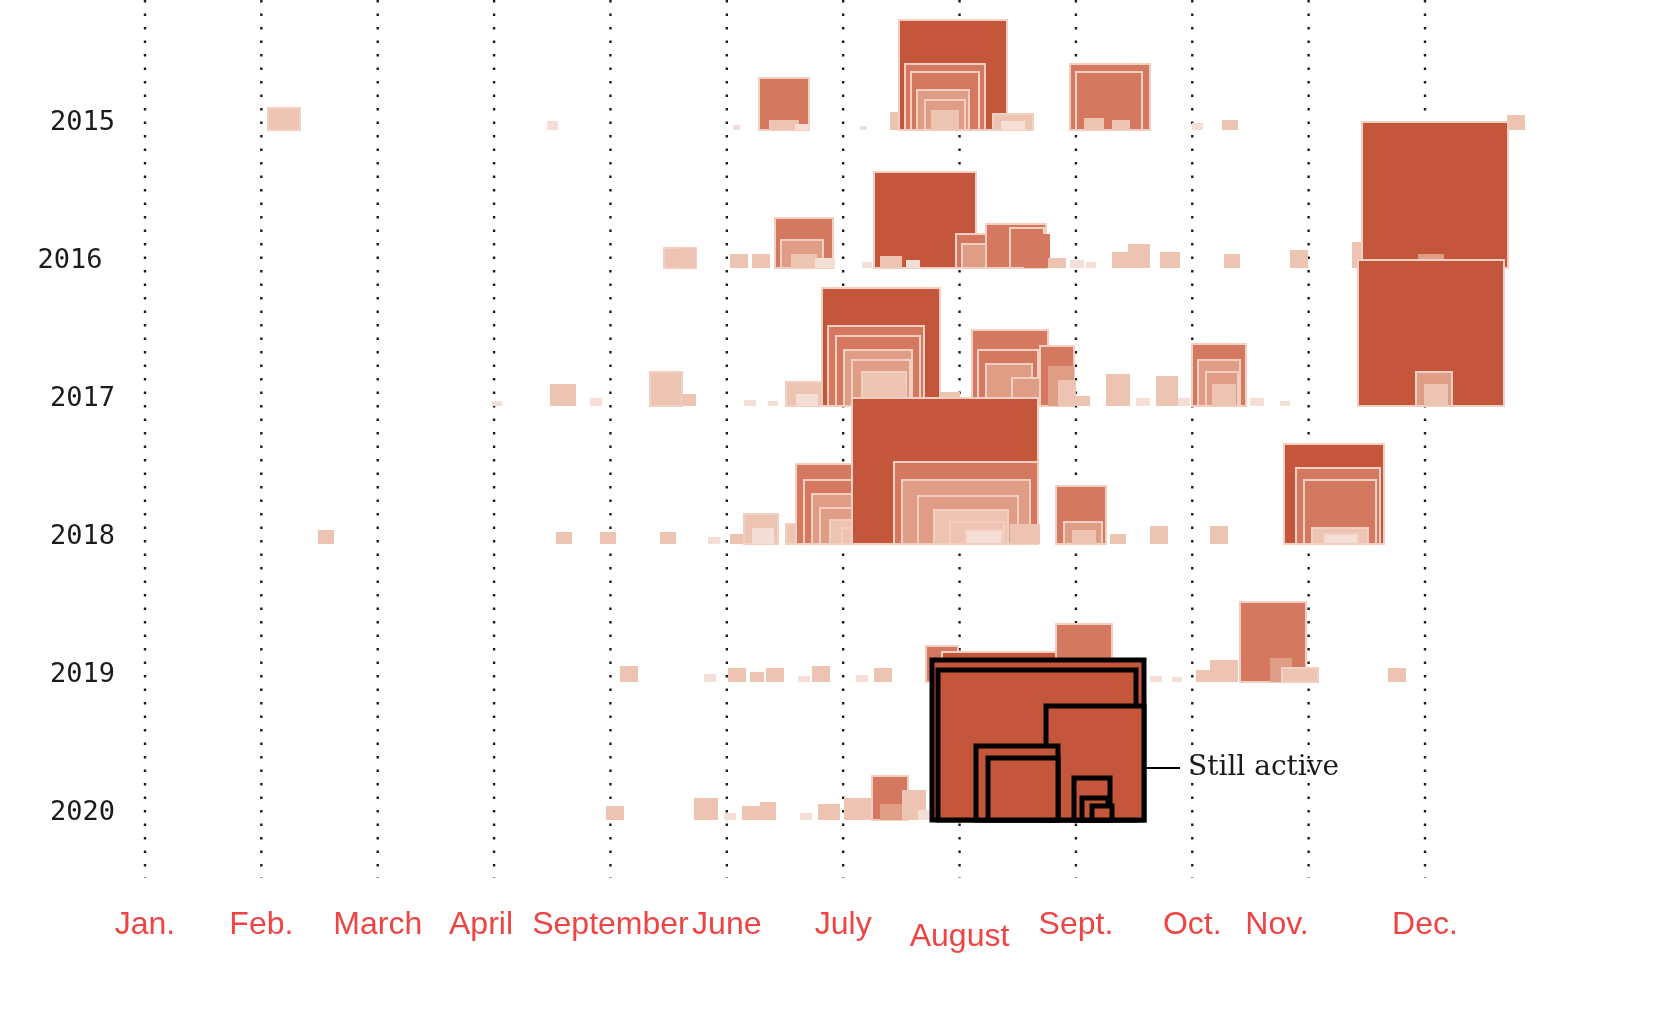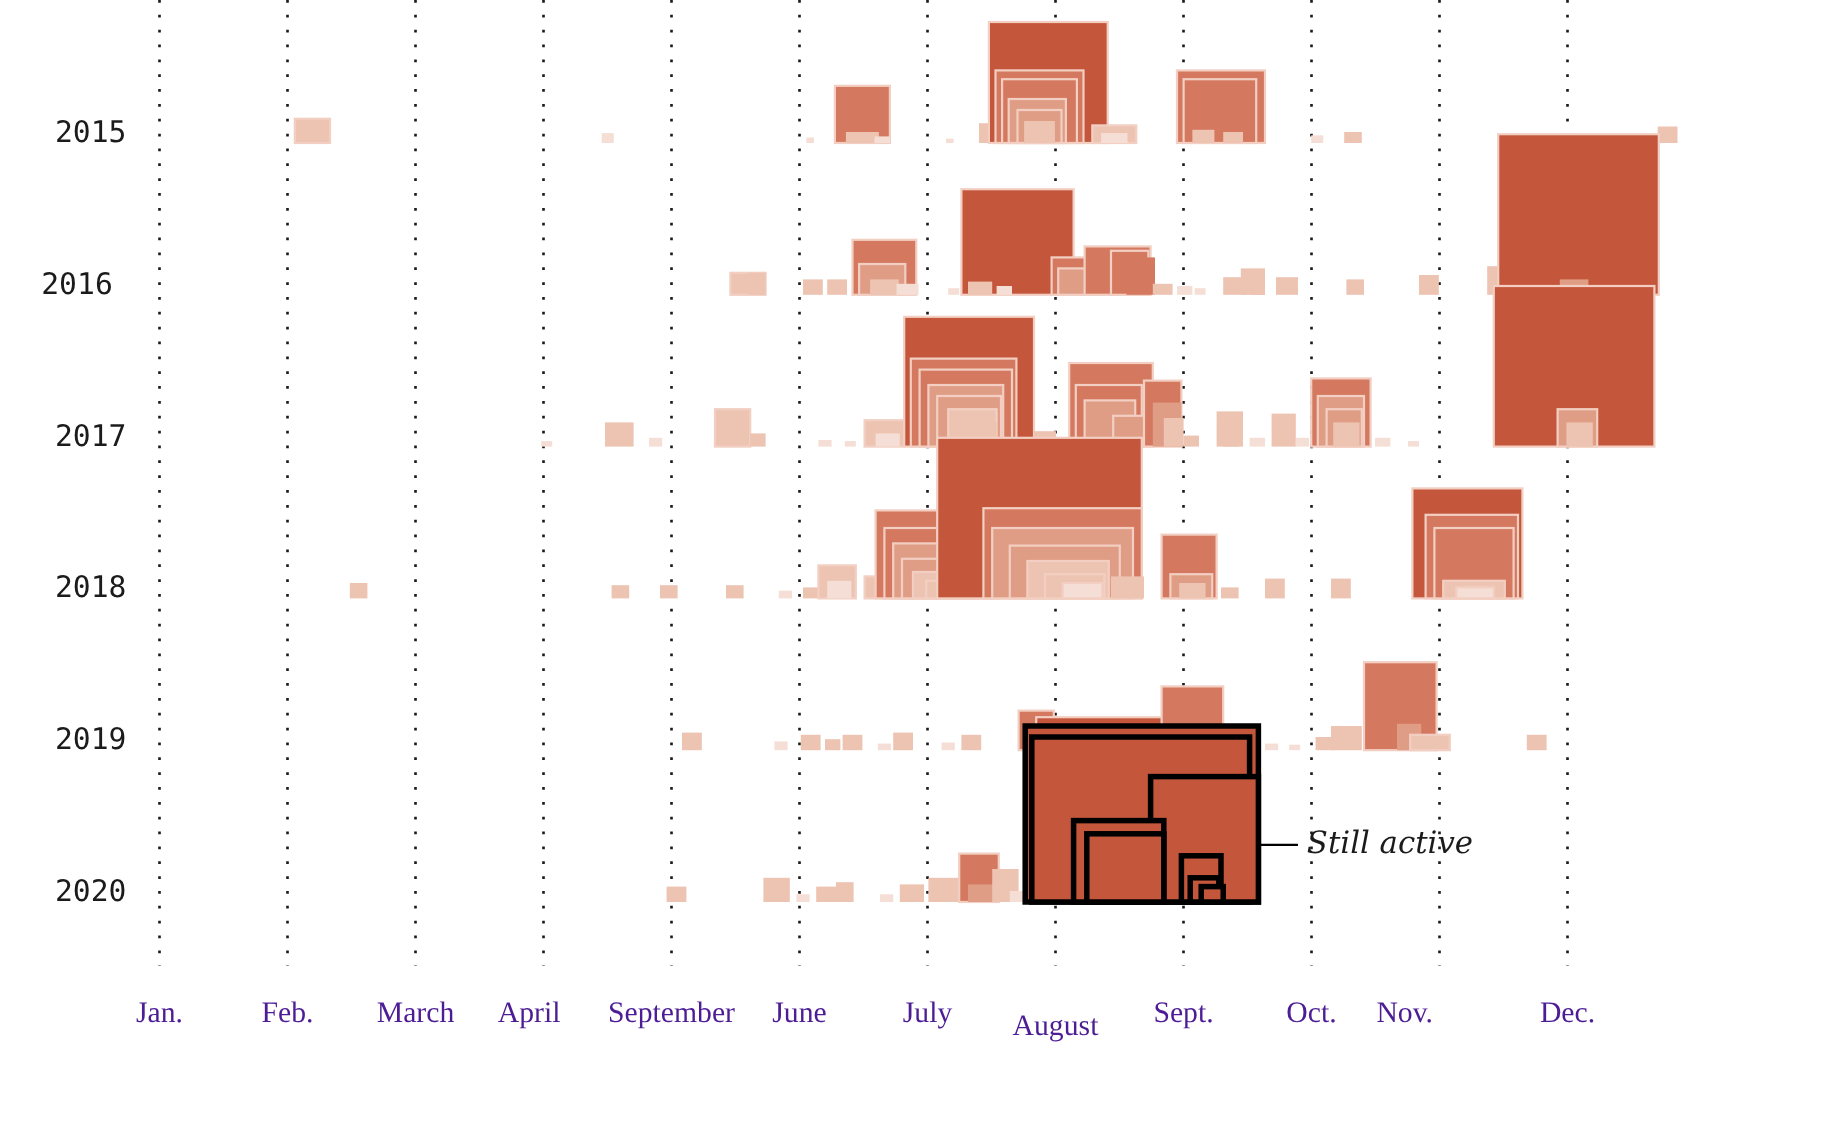--- a/index.html
+++ b/index.html
@@ -7,29 +7,29 @@
   #stage{position:relative;width:1520px;height:1036px;background:#fff;}
   #plot{position:absolute;left:0;top:0;width:1660px;height:1036px;}
   .ylabel{
     position:absolute;
     font-family:"DejaVu Sans Mono","Liberation Mono",monospace;
     font-size:27px;color:#1b1b1b;letter-spacing:0px;
     text-align:right;width:90px;
   }
   .xlabel{
     position:absolute;
-    font-family:Liberation Serif, serif;
-    font-size:27px;color:#4c1d95;
+    font-family:Liberation Sans, sans-serif;
+    font-size:32px;color:#ef4444;
     text-align:center;transform:translateX(-50%);
     white-space:nowrap;
   }
   .annot{
     position:absolute;
     font-family:"DejaVu Serif","Liberation Serif",serif;
-    font-style:italic;font-size:28px;color:#1b1b1b;white-space:nowrap;
+    font-size:28px;color:#1b1b1b;white-space:nowrap;
   }
 </style>
 </head>
 <body>
 
 <div id="stage">
   <svg id="plot" viewBox="0 0 1660 1036">
     <g id="gridlines">
         <line x1="145" x2="145" y1="0" y2="878" stroke="#1b1b1b" stroke-width="2.4" stroke-dasharray="2.5 11" stroke-linecap="butt"></line>
         <line x1="261.3636363636364" x2="261.3636363636364" y1="0" y2="878" stroke="#1b1b1b" stroke-width="2.4" stroke-dasharray="2.5 11" stroke-linecap="butt"></line>

